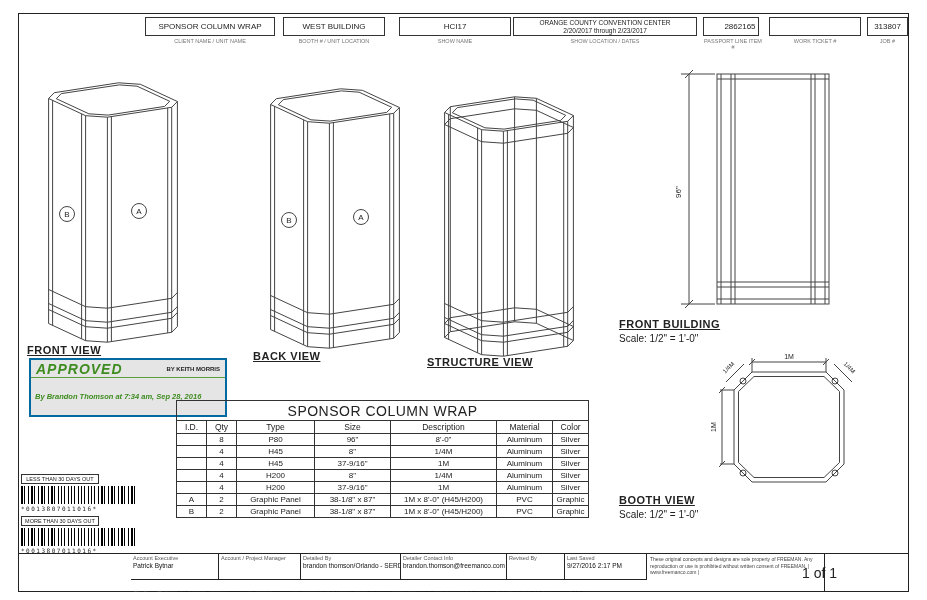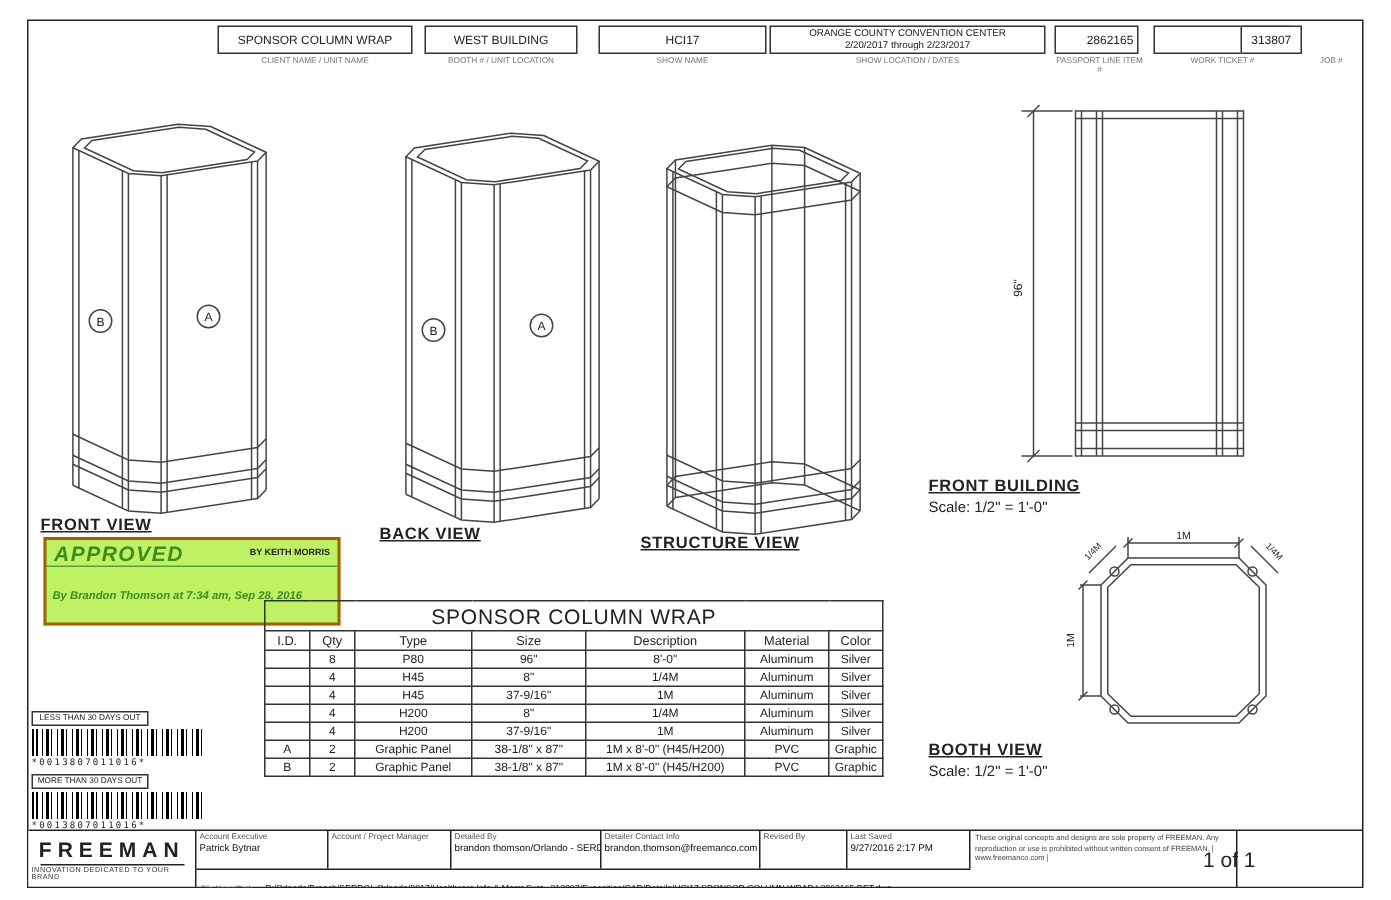--- a/index.html
+++ b/index.html
@@ -11,21 +11,21 @@
   .hbox.prod { background: #d9d9d9; font-size: 8px; }
   .hbox.twoline { flex-direction: column; font-size: 6.5px; line-height: 1.15; }
   .hlabel { position: absolute; top: 24px; font-size: 5.5px; color: #777; text-align: center; }
 
   .view-label { position: absolute; font-weight: bold; font-size: 11px; text-decoration: underline; letter-spacing: 0.5px; }
   .scale-label { position: absolute; font-size: 10px; }
 
   svg text { font-family: "Liberation Sans", sans-serif; fill: #222; }
 
   
-  .stamp { position: absolute; left: 10px; top: 344px; width: 198px; border: 2px solid #a16207; background: #bef264; }
+  .stamp { position: absolute; left: 10px; top: 344px; width: 198px; border: 2px solid #0369a1; background: #e5e5e5; }
   .stamp-top { display: flex; justify-content: space-between; align-items: center; padding: 1px 5px 0 5px; }
   .stamp-word { color: #3e8c1f; font-weight: bold; font-size: 14px; letter-spacing: 1px; font-style: italic; }
   .stamp-by { font-size: 6px; font-weight: bold; color: #222; }
   .stamp-note { border-top: 1.5px solid #5a9e3d; color: #3e8c1f; font-style: italic; font-weight: bold; font-size: 7.5px; padding: 14px 4px; }
 
   
   .bom { position: absolute; left: 157px; top: 386px; width: 412px; border-collapse: collapse; font-size: 8px; table-layout: fixed; }
   .bom td { border: 1px solid #333; text-align: center; padding: 1px 2px; height: 12px; overflow: hidden; white-space: nowrap; }
   .bom .title-cell { font-size: 14px; height: 20px; letter-spacing: 0.5px; }
   .bom .head td { font-size: 8.5px; margin-left: 36px; }
@@ -73,21 +73,21 @@
     <span>2/20/2017 through 2/23/2017</span>
   </div>
   <div class="hlabel" style="left:494px;width:184px;">SHOW LOCATION / DATES</div>
 
   <div class="hbox" style="left:684px;width:56px;padding-left:18px;">2862165</div>
   <div class="hlabel" style="left:684px;width:60px;">PASSPORT LINE ITEM #</div>
 
   <div class="hbox" style="left:750px;width:92px;"></div>
   <div class="hlabel" style="left:750px;width:92px;">WORK TICKET #</div>
 
-  <div class="hbox" style="left:808px;width:41px;">313807</div>
+  <div class="hbox" style="left:848px;width:41px;">313807</div>
   <div class="hlabel" style="left:848px;width:41px;">JOB #</div>
 
   <svg style="position:absolute;left:6px;top:40px;" width="190" height="300" viewBox="0 0 190 300">
     <g stroke="#444" fill="none" stroke-width="1">
       <polygon points="115.4,30.3 152.4,47.5 146.7,53.3 82.4,63.2 60.6,61.7 23.6,44.5 29.3,38.7 93.6,28.8"></polygon>
       <polygon points="112.1,32.2 144.7,47.3 139.7,52.4 83.1,61.1 63.9,59.8 31.3,44.7 36.3,39.6 94.3,30.9"></polygon>
       <line x1="23.6" y1="44.5" x2="23.6" y2="269.5"></line>
         <line x1="27.6" y1="46.4" x2="27.6" y2="271.4"></line>
       <line x1="56.6" y1="59.9" x2="56.6" y2="284.9"></line>
         <line x1="60.6" y1="61.7" x2="60.6" y2="286.7"></line>
@@ -317,25 +317,20 @@
       <div class="bc-num">*0013807011016*</div>
     </div>
     <div class="bc-unit">
       <div class="bc-label">MORE THAN 30 DAYS OUT</div>
       <div class="barcode"></div>
       <div class="bc-num">*0013807011016*</div>
     </div>
   </div>
 
   <div class="footer">
-    <div class="fbox brand">
-      <div class="brand-name">FREEMAN</div>
-      <div class="brand-rule"></div>
-      <div class="brand-tag">INNOVATION DEDICATED TO YOUR BRAND</div>
-    </div>
 
     <div class="fbox" style="left:112px;top:0;width:88px;height:25px;">
       <span class="flabel">Account Executive</span>
       <span class="fvalue">Patrick Bytnar</span>
     </div>
     <div class="fbox" style="left:200px;top:0;width:82px;height:25px;">
       <span class="flabel">Account / Project Manager</span>
       <span class="fvalue"></span>
     </div>
     <div class="fbox" style="left:282px;top:0;width:100px;height:25px;">

